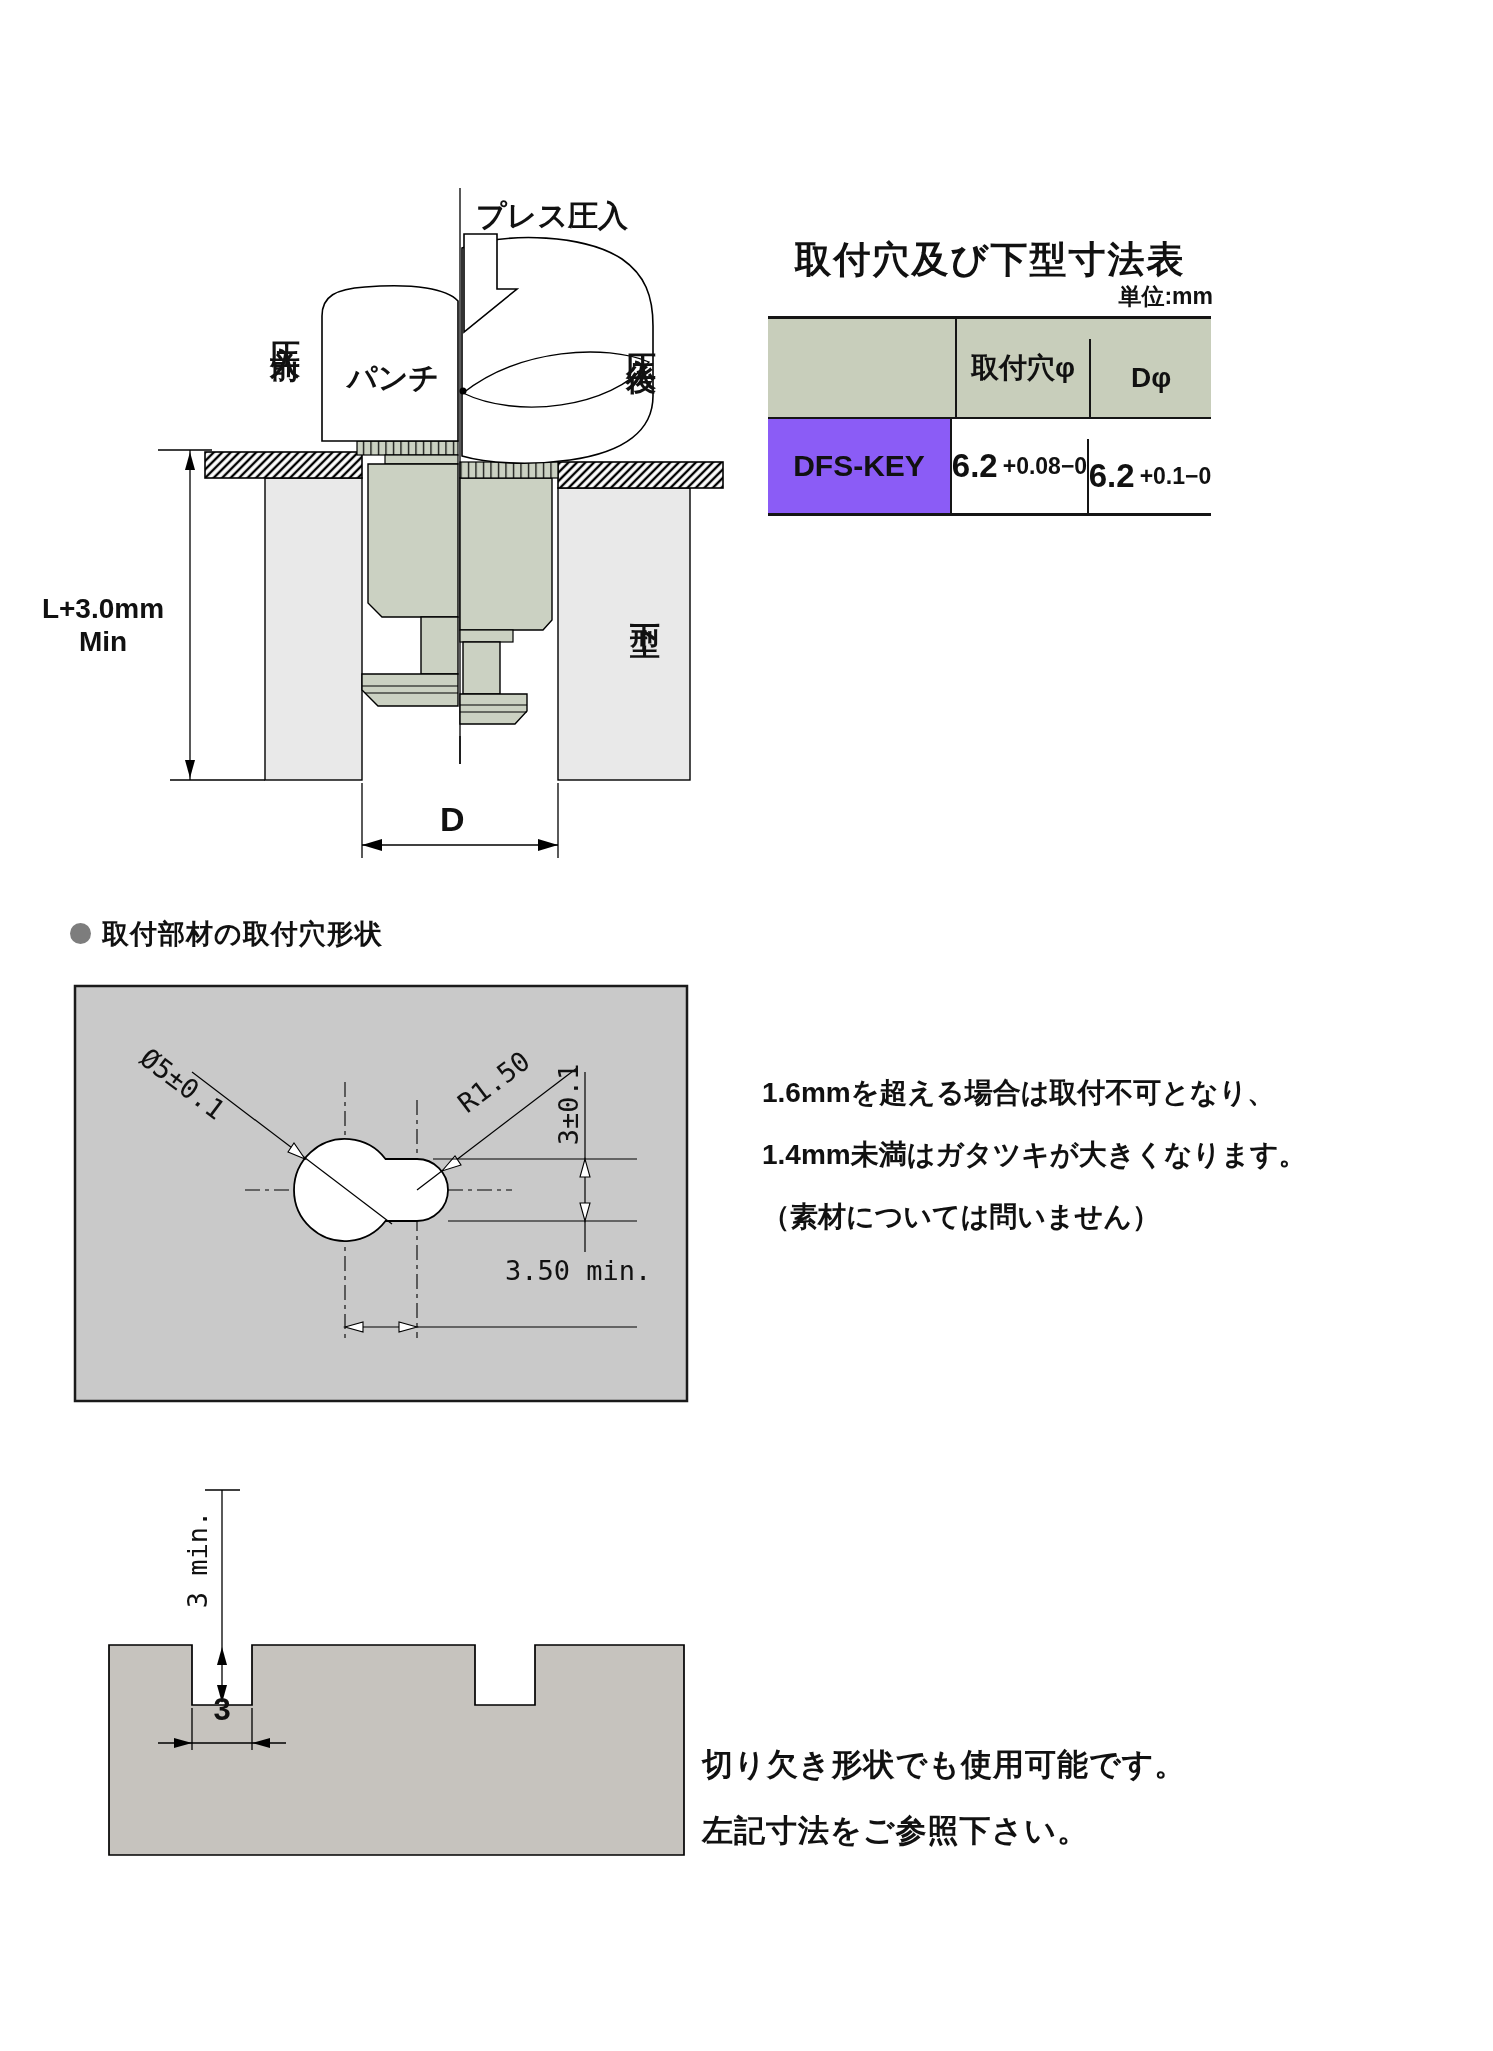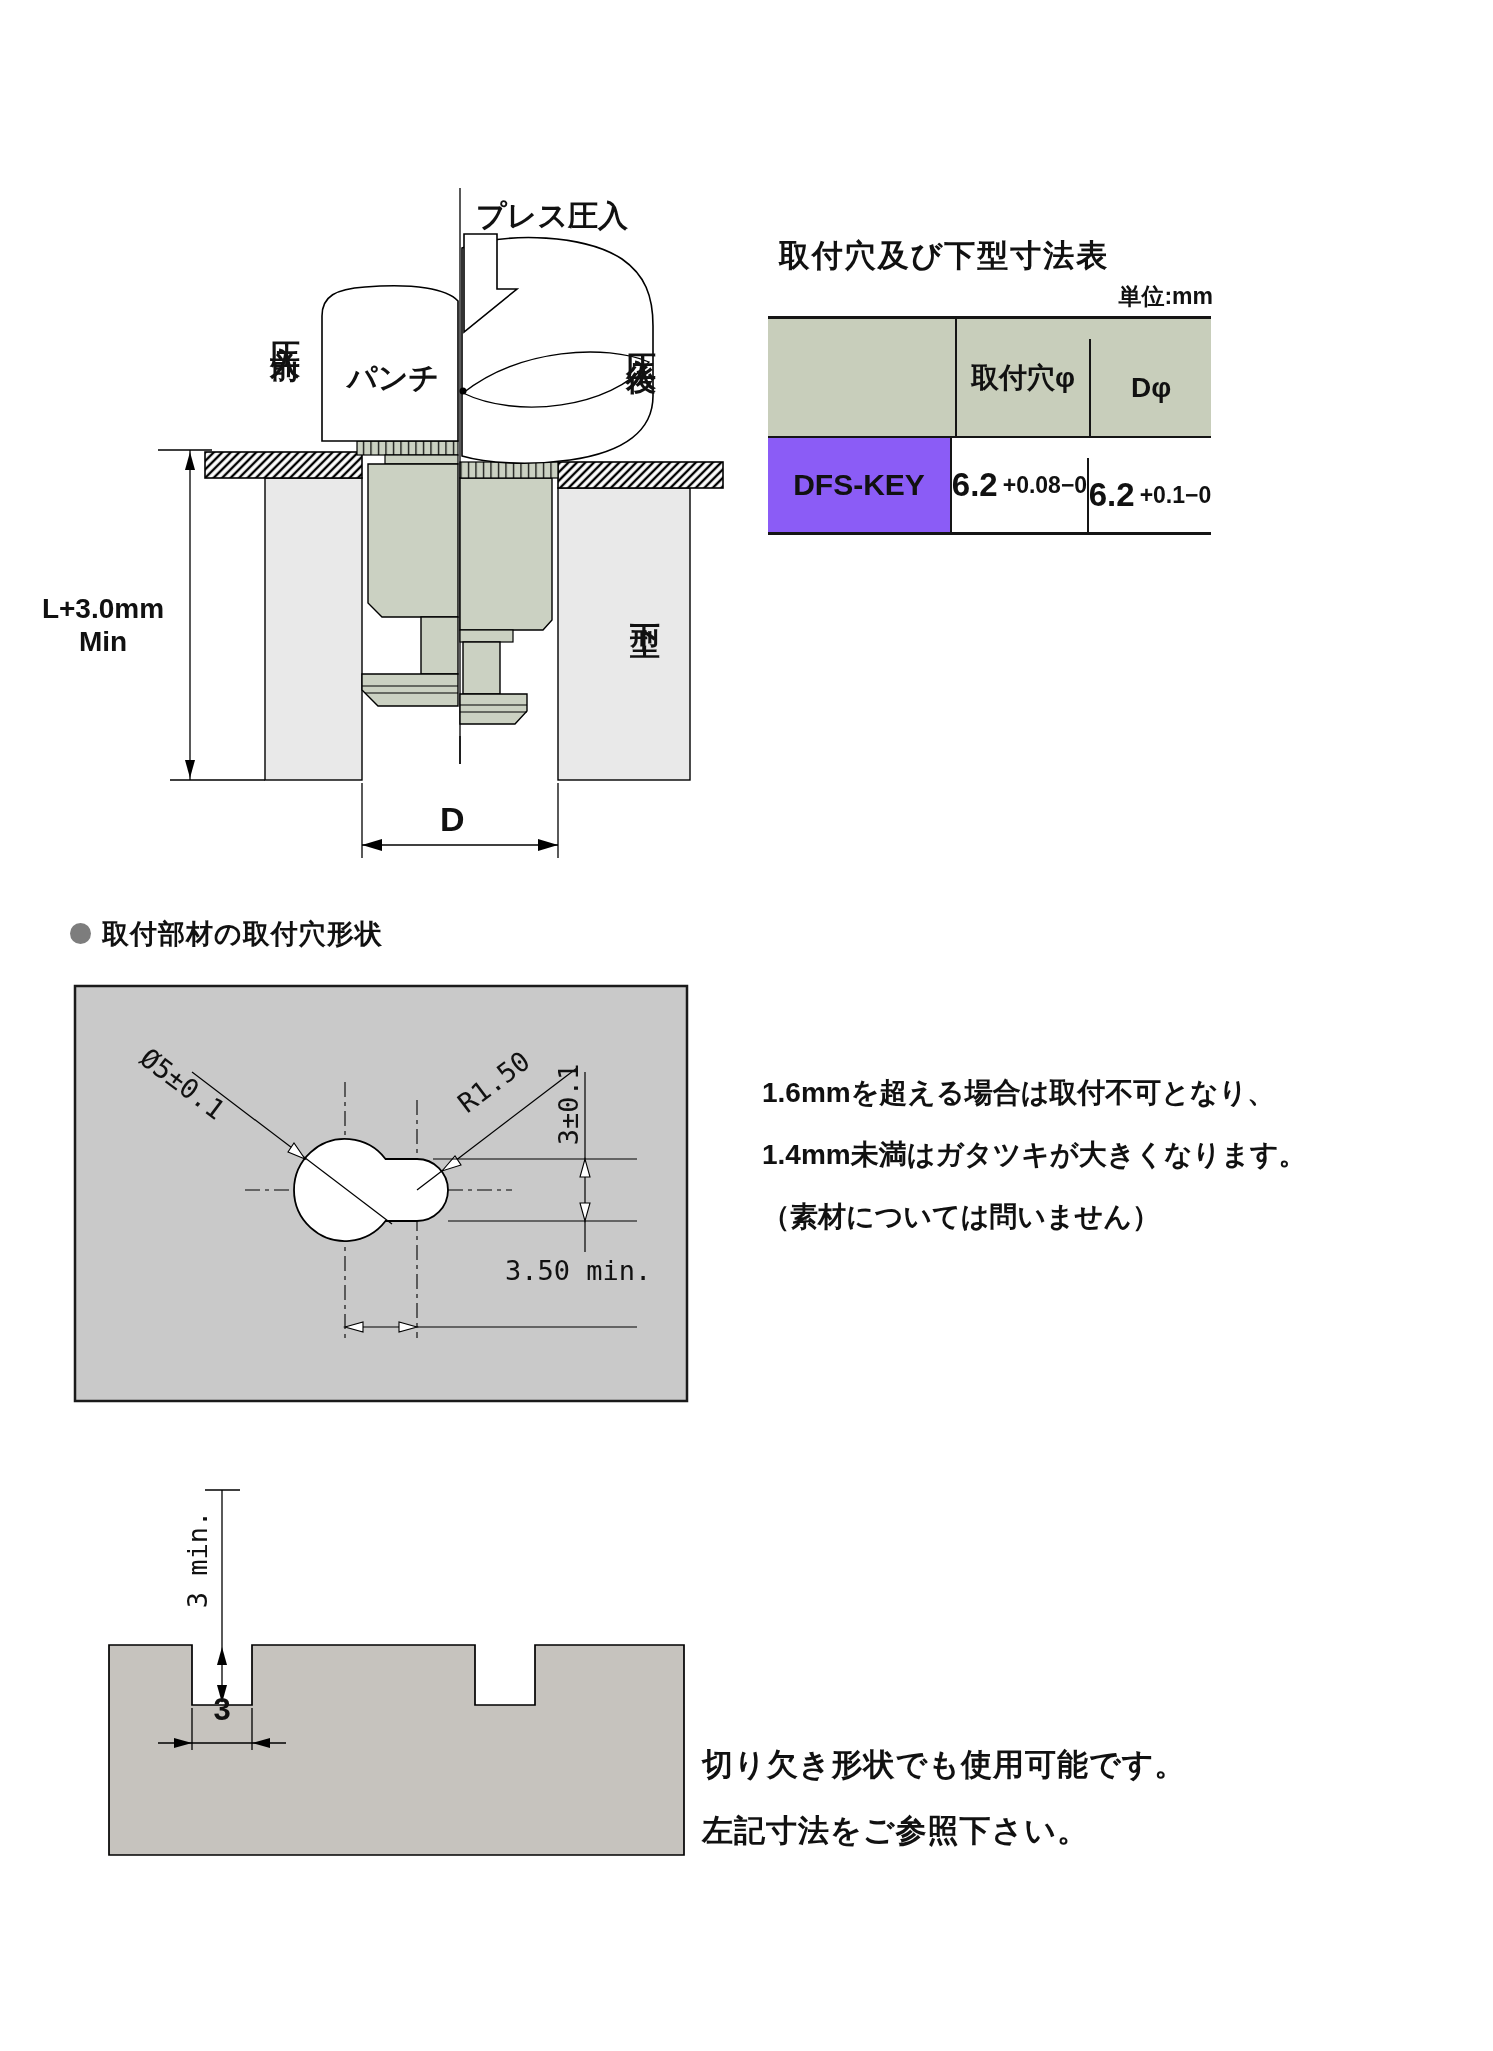--- a/index.html
+++ b/index.html
@@ -14,21 +14,21 @@
   .mono{font-family:"DejaVu Sans Mono","Liberation Mono",monospace;}
   .rot{transform-origin:0 0;}
   .rotc{transform-origin:center center;text-align:center;}
 
   
   .dim-table{
     position:absolute;left:768px;top:316px;width:443px;
     border-top:3px solid #151515;border-bottom:3px solid #151515;
   }
   .dt-row{display:flex;}
-  .dt-head{height:117px;background:#c8cebb;padding-left:8px;}
+  .dt-head{height:98px;background:#c8cebb;padding-left:8px;}
   .dt-data{height:94px;border-top:2px solid #151515;background:#fff;}
   .dt-cell{display:flex;align-items:center;justify-content:center;box-sizing:border-box;}
   .dt-c1{width:182px;}
   .dt-c2{width:137px;border-left:2px solid #151515;}
   .dt-c3{width:124px;border-left:2px solid #151515;margin-top:20px;}
   .dt-head .dt-cell{font-size:28px;font-weight:bold;}
   .model-cell{background:#8b5cf6;font-size:30px;font-weight:bold;}
   .nominal{font-size:33px;font-weight:600;}
   .tol{display:flex;flex-direction:row;margin-left:5px;font-size:23px;font-weight:600;line-height:1.15;text-align:left;}
 
@@ -165,21 +165,21 @@
   <div class="lbl b" style="left:347px;top:358px;font-size:30px;">パンチ</div>
   <div class="lbl b vert" style="left:264px;top:318px;font-size:30px;">圧入前</div>
   <div class="lbl b vert" style="left:620px;top:330px;font-size:30px;">圧入後</div>
   <div class="lbl b vert" style="left:624px;top:600px;font-size:30px;">下型</div>
   <div class="lbl" style="left:28px;top:592px;width:150px;text-align:center;font-size:28px;font-weight:600;line-height:33px;">
     <div>L+3.0mm</div>
     <div>Min</div>
   </div>
   <div class="lbl b" style="left:440px;top:800px;font-size:34px;">D</div>
 
-  <div class="lbl b" style="left:724px;top:235px;width:440px;text-align:center;font-size:31px;letter-spacing:2px;">取付穴及び下型寸法表</div>
+  <div class="lbl b" style="left:770px;top:235px;width:440px;text-align:center;font-size:37px;letter-spacing:2px;">取付穴及び下型寸法表</div>
   <div class="lbl b" style="left:1063px;top:281px;width:150px;text-align:right;font-size:23px;">単位:mm</div>
 
   <div class="dim-table">
     <div class="dt-row dt-head">
       <div class="dt-cell dt-c1"></div>
       <div class="dt-cell dt-c2">取付穴φ</div>
       <div class="dt-cell dt-c3">Dφ</div>
     </div>
     <div class="dt-row dt-data">
       <div class="dt-cell dt-c1 model-cell">DFS-KEY</div>

